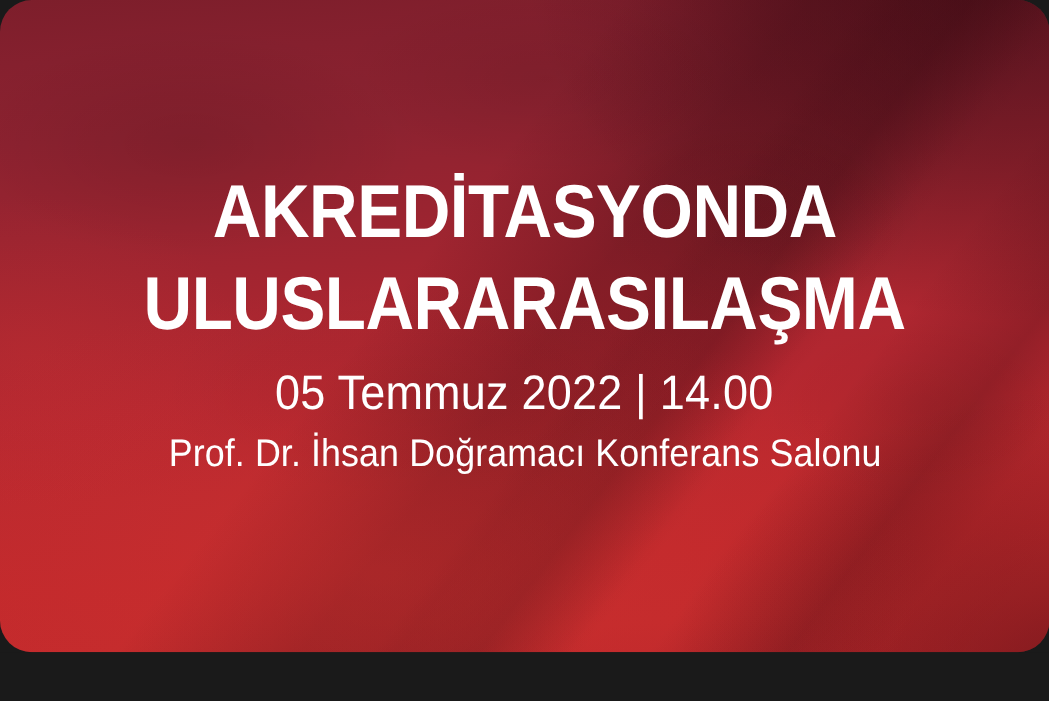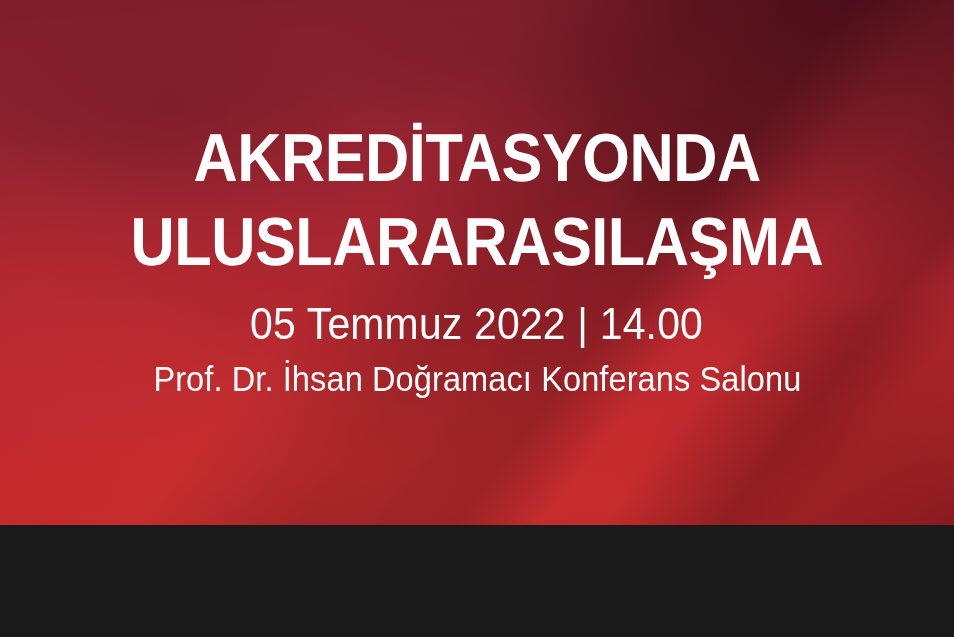--- a/index.html
+++ b/index.html
@@ -5,36 +5,37 @@
 <style>
   html, body {
     margin: 0;
     padding: 0;
     background: #1a1a1a;
   }
 
   .banner {
     position: relative;
     width: 954px;
-    height: 525px;
+    height: 593px;
     overflow: hidden;
     font-family: "Liberation Sans", "DejaVu Sans", sans-serif;
     
     background:
       linear-gradient(176deg,
         #7d1e2b 0%,
         #85202e 9%,
         #8d2230 20%,
         #9a2430 33%,
         #a92630 46%,
         #b52730 58%,
         #bd292e 70%,
         #c2292c 82%,
         #c32a2c 92%,
         #bf282b 100%);
+    border-radius: 29px;
   }
 
   
   .bg-layer {
     position: absolute;
     inset: 0;
     pointer-events: none;
   }
 
   

